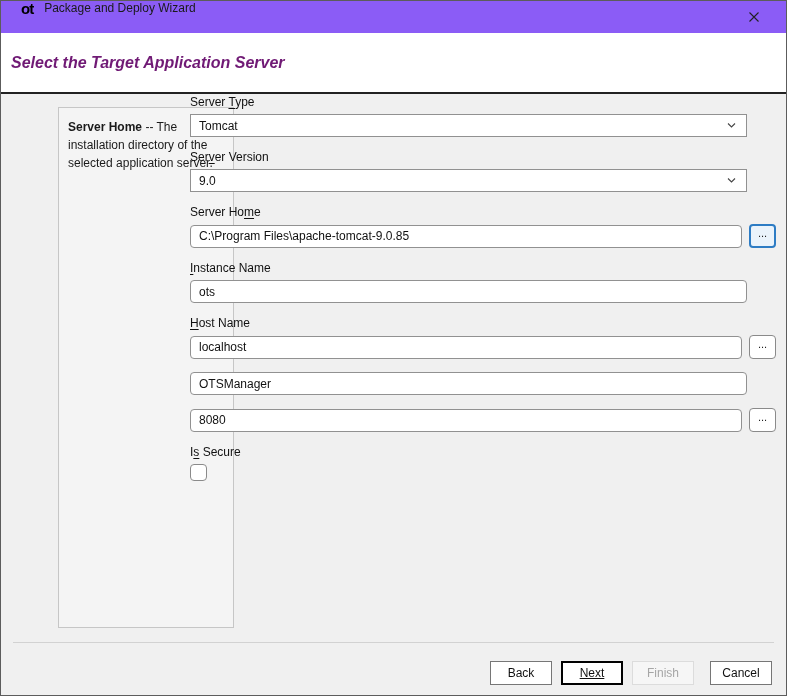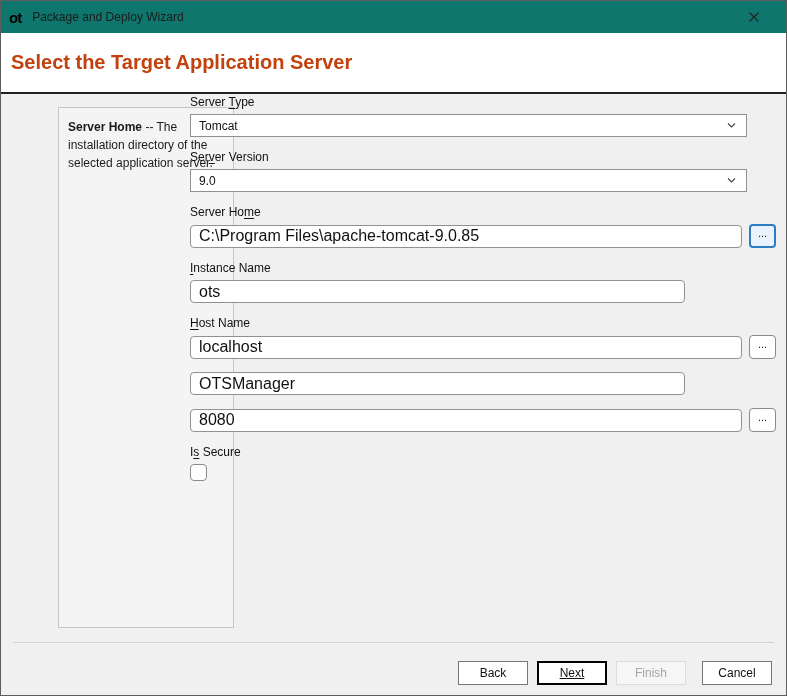--- a/index.html
+++ b/index.html
@@ -10,24 +10,23 @@
     position: relative;
     width: 787px; height: 696px;
     border: 1px solid #5c5c5c;
     background: #f0f0f0;
     overflow: hidden;
   }
 
   
   .titlebar {
     height: 32px;
-    background: #0f766e;
-    display: flex;
-    align-items: center;
-    padding-left: 8px;
+    background: #8b5cf6;
+    display: flex;
+    padding-left: 20px;
     position: relative;
   }
   .app-icon {
     font-weight: bold;
     font-size: 15px;
     letter-spacing: -1px;
     color: #000;
     line-height: 1;
   }
   .titlebar-title {
@@ -45,23 +44,24 @@
 
   
   .header {
     height: 59px;
     background: #ffffff;
     display: flex;
     align-items: center;
     padding-left: 10px;
   }
   .header h1 {
-    font-size: 20px;
+    font-size: 16px;
     font-weight: bold;
-    color: #c2410c;
+    color: #701a75;
+    font-style: italic;
   }
   .header-sep { height: 2px; background: #222; }
 
   
   .content {
     position: relative;
     height: 603px;
     background: #f0f0f0;
   }
 
@@ -109,26 +109,26 @@
     font-size: 12px;
     color: #111;
   }
   .txt {
     height: 23px;
     background: #fff;
     border: 1px solid #919191;
     border-radius: 4px;
     padding: 0 8px;
     font-family: "Liberation Sans", sans-serif;
-    font-size: 16px;
+    font-size: 12px;
     color: #111;
     outline: none;
     display: block;
   }
-  .txt.full { width: 495px; }
+  .txt.full { width: 557px; }
   .row { display: flex; align-items: center; }
   .row .txt { width: 552px; }
   .browse {
     width: 27px; height: 24px;
     margin-left: 7px;
     background: #fff;
     border: 1px solid #8a8a8a;
     border-radius: 4px;
     font-size: 11px;
     line-height: 10px;
@@ -153,21 +153,21 @@
     left: 12px; right: 12px; top: 548px;
     height: 1px; background: #d2d2d2;
   }
   .footer-buttons {
     position: absolute;
     top: 567px; right: 14px;
     display: flex;
     align-items: center;
   }
   .btn {
-    width: 70px; height: 24px;
+    width: 62px; height: 24px;
     background: #fff;
     border: 1px solid #767676;
     border-radius: 0;
     font-family: "Liberation Sans", sans-serif;
     font-size: 12px;
     color: #111;
     margin-left: 9px;
   }
   .btn.default { border: 2px solid #000000; text-decoration: underline; }
   .btn.disabled {

